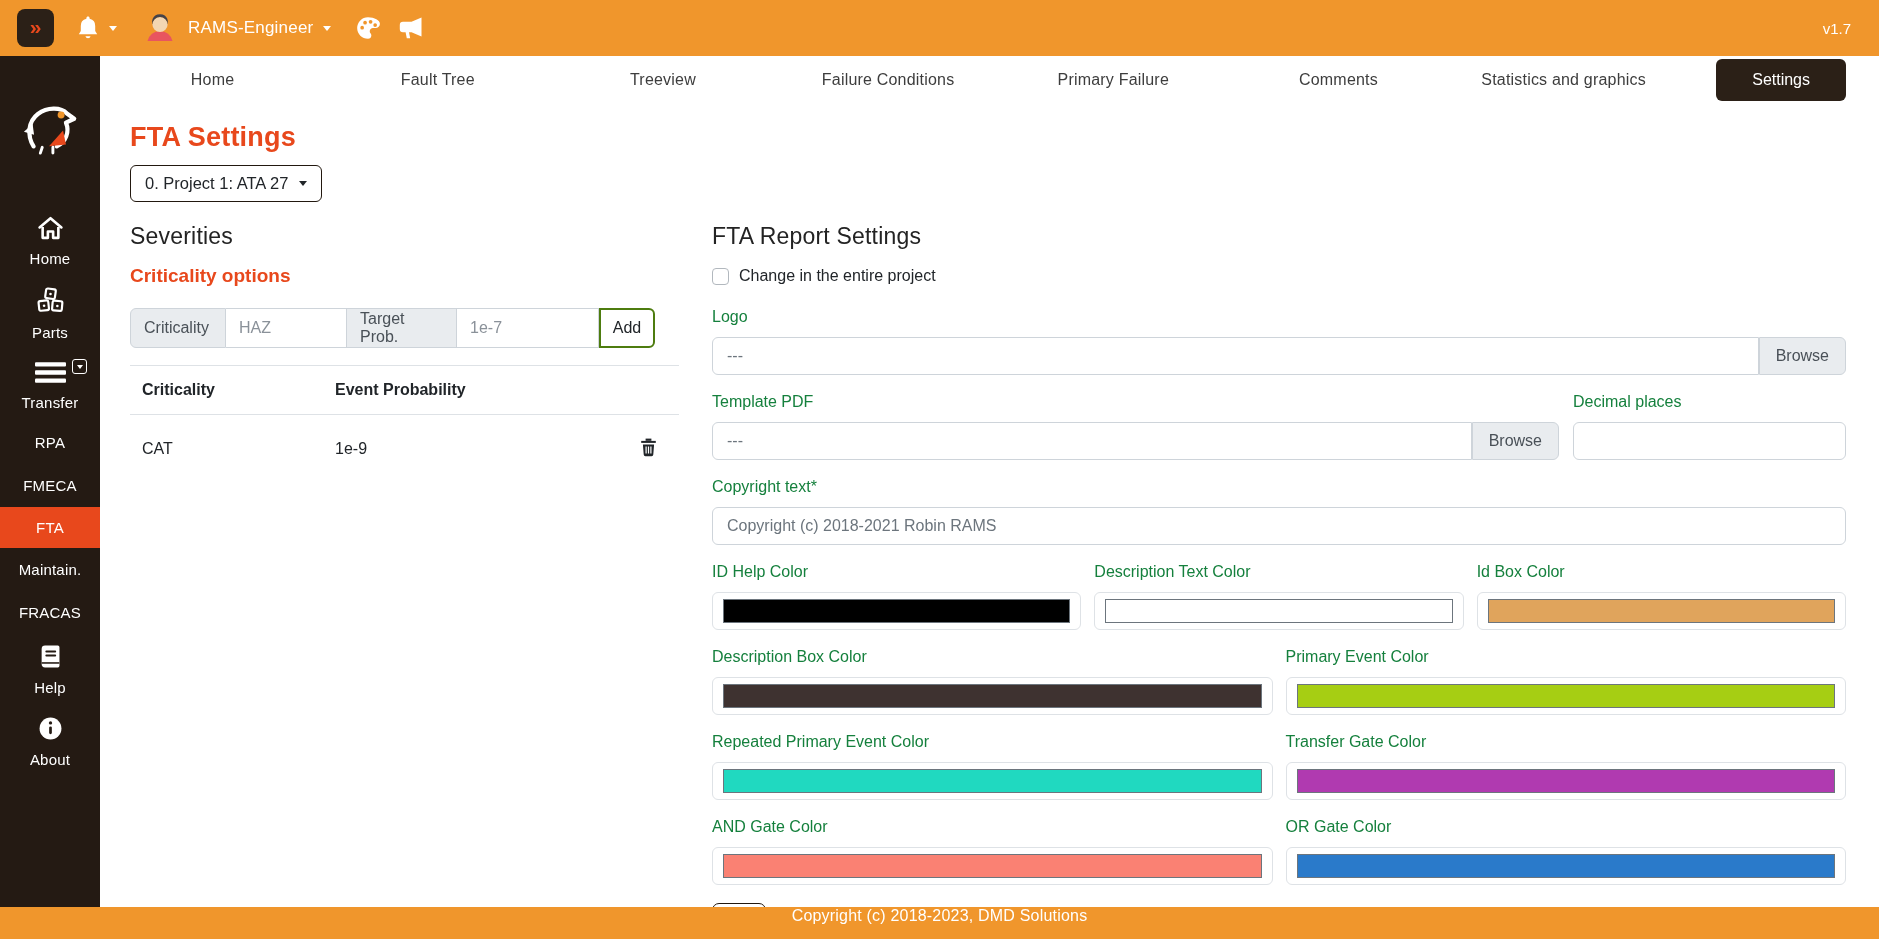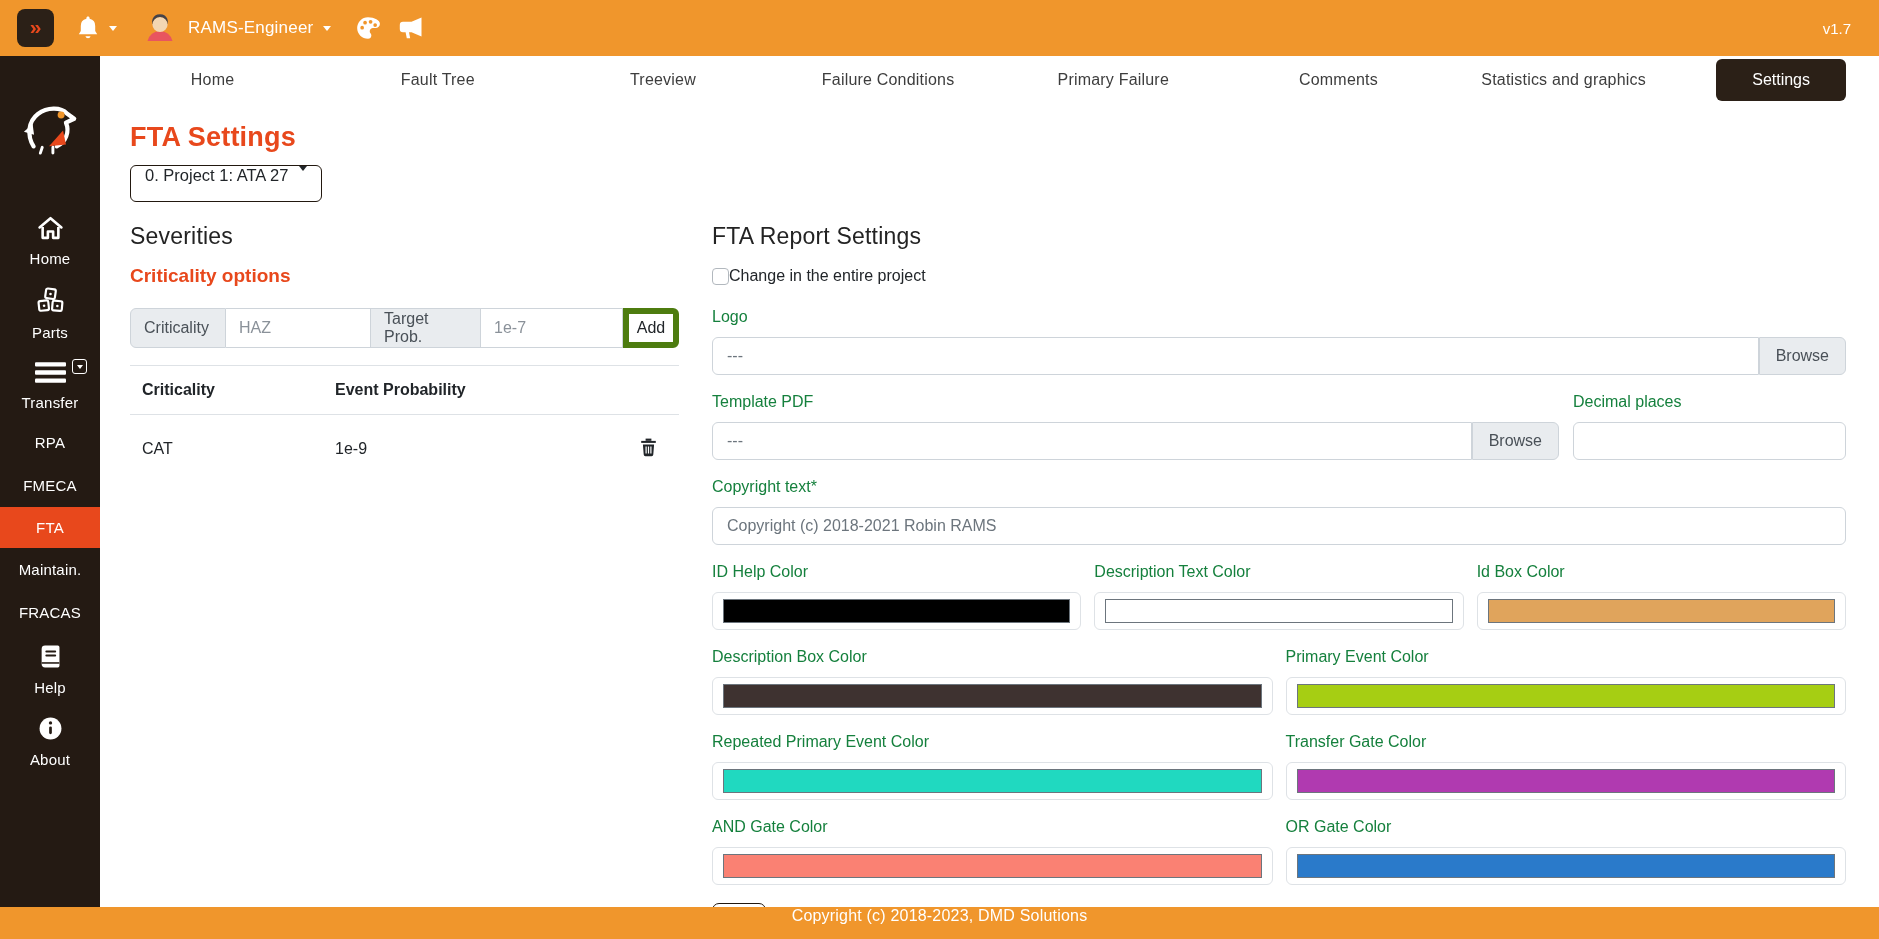--- a/index.html
+++ b/index.html
@@ -36,48 +36,48 @@
   .menu-dd .caret{border-left-width:3.5px;border-right-width:3.5px;border-top-width:4px}
 
   .content{flex:1;display:flex;flex-direction:column;min-width:0;background:#fff}
   
   .navtabs{height:47px;display:flex;align-items:center;flex:none;padding-right:33px}
   .tab{flex:1;text-align:center;font-size:16px;color:#3d3d3d;background:none;border:none;cursor:pointer;font-family:inherit;letter-spacing:.2px}
   .tab-pill{flex:none;background:#2b2017;color:#fff;border:none;border-radius:6px;padding:12px 36px;font-size:16px;cursor:pointer;font-family:inherit;margin-left:40px}
 
   .pagebody{flex:1;padding:19px 33px 0 30px;overflow:hidden}
   .page-title{color:#e8481c;font-size:27px;font-weight:700;letter-spacing:.2px}
-  .proj-btn{margin-top:12px;display:inline-flex;align-items:flex-start;gap:11px;height:37px;padding:0 14px;
+  .proj-btn{margin-top:12px;display:inline-flex;align-items:center;gap:11px;height:37px;padding:0 14px;
     background:#fff;border:1px solid #22180f;border-radius:6px;font-size:16.5px;color:#212529;cursor:pointer;font-family:inherit}
 
   .cols{display:flex;gap:33px;margin-top:21px}
   .leftcol{width:549px;flex:none}
   .rightcol{flex:1;min-width:0}
 
   h2.sec{font-size:23px;font-weight:500;color:#232323;letter-spacing:.2px}
   .sub{color:#e8481c;font-size:19px;font-weight:700;margin-top:15px}
 
   
   .igroup{display:flex;margin-top:21px;height:40px}
   .ig-label{background:#e9ecef;border:1px solid #ced4da;color:#495057;font-size:16px;display:flex;align-items:center;padding:0 13px;flex:none}
   .ig-label.first{border-radius:6px 0 0 6px}
   .ig-input{border:1px solid #ced4da;border-left:none;padding:0 13px;font-size:16px;min-width:0;font-family:inherit;color:#495057}
   .ig-input::placeholder{color:#8a9199}
-  .w-crit{width:145px}.w-targ{width:142px}
+  .w-crit{width:121px}.w-targ{width:142px}
   .lbl-crit{width:96px}.lbl-targ{width:110px;border-left:none}
-  .add-btn{width:56px;margin-left:0;background:#fff;border:6px solid #4d7c0f;border-radius:0 6px 6px 0;font-size:16px;color:#212529;cursor:pointer;font-family:inherit}
+  .add-btn{width:56px;margin-left:0;background:#fff;border:2px solid #4d7c0f;border-radius:0 6px 6px 0;font-size:16px;color:#212529;cursor:pointer;font-family:inherit}
 
   .sev-table{width:100%;border-collapse:collapse;margin-top:17px;font-size:16px}
   .sev-table th{text-align:left;font-weight:700;padding:15px 12px;border-top:1px solid #dee2e6;border-bottom:1px solid #dee2e6}
   .sev-table td{padding:23px 12px}
   .th-c1{width:193px}.th-c2{width:295px}.th-c3{width:61px}
   .trash-btn{background:none;border:none;cursor:pointer;display:flex;align-items:center;justify-content:center;margin:0 auto}
 
   
-  .check-row{display:flex;align-items:center;margin:17px 0 23px}
+  .check-row{display:flex;align-items:center;gap:10px;margin:17px 0 23px}
   .checkbox{width:17px;height:17px;border:1px solid #b2b8be;border-radius:4px;background:#fff;cursor:pointer;flex:none}
   .check-label{font-size:16px;color:#212529}
   .fgroup{margin-bottom:18px}
   .flabel{font-size:16px;color:#15803d;margin-bottom:11px}
   .finput{width:100%;height:38px;border:1px solid #ced4da;border-radius:6px;padding:0 14px;font-size:16px;color:#6c757d;font-family:inherit;background:#fff}
   .filegroup{display:flex;width:100%}
   .filegroup .finput{flex:1;border-radius:6px 0 0 6px;min-width:0}
   .browse-btn{flex:none;padding:0 16px;background:#e9ecef;border:1px solid #ced4da;border-left:1px solid #ced4da;border-radius:0 6px 6px 0;
     font-size:16px;color:#495057;cursor:pointer;font-family:inherit}
   .row2{display:flex;gap:14px;margin-bottom:18px}

